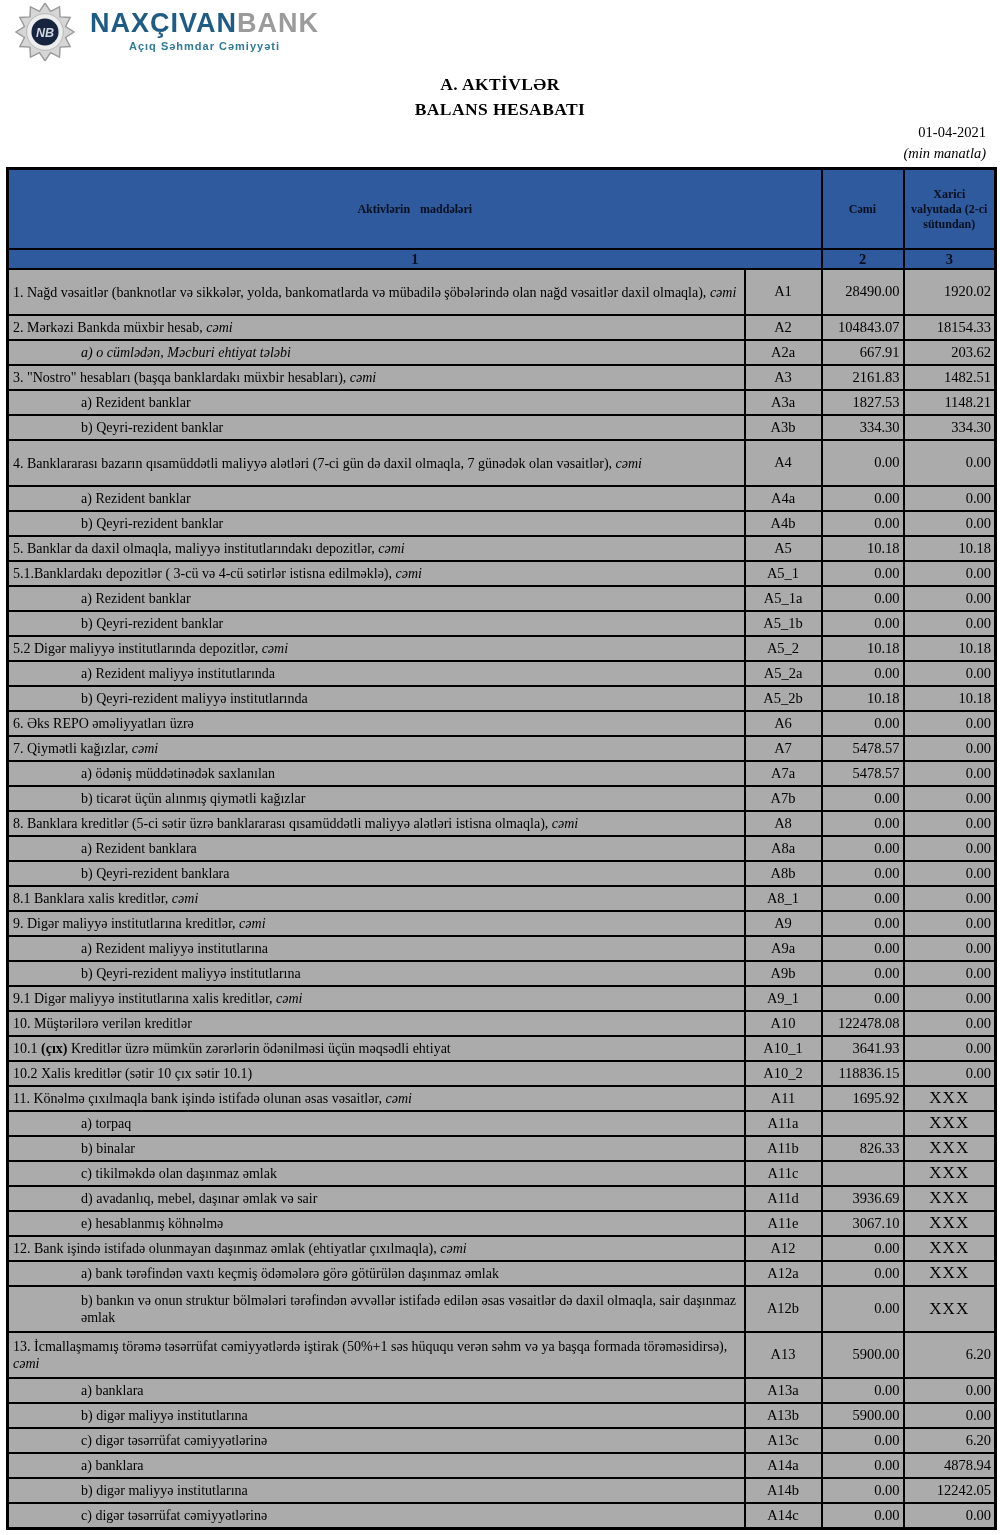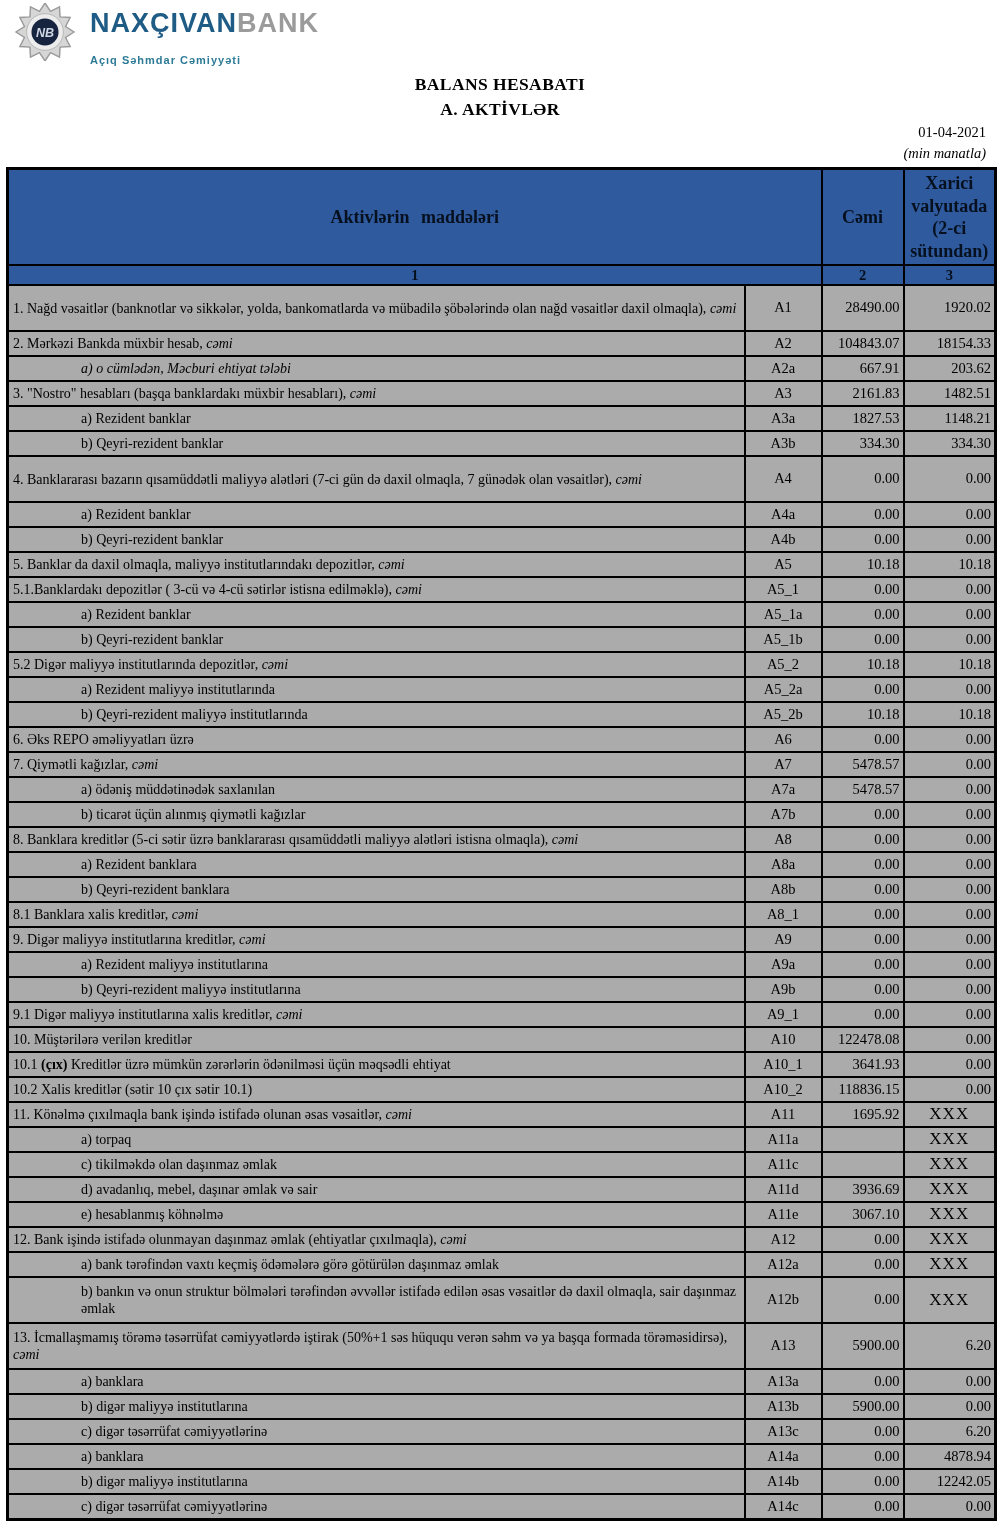--- a/index.html
+++ b/index.html
@@ -11,37 +11,37 @@
     position:relative;
     overflow:hidden;
   }
   
   .logo{position:absolute;top:3px;left:14px;display:flex;align-items:flex-start;}
   .badge{width:62px;height:58px;position:relative;flex:0 0 auto;}
   .wordmark{margin-left:14px;padding-top:7px;}
   .wordline{font-family:"Liberation Sans", sans-serif;font-weight:bold;font-size:27px;letter-spacing:1px;line-height:1;}
   .word-primary{color:#1f5c85;}
   .word-secondary{color:#9b9b9b;}
-  .wordsub{font-family:"Liberation Sans", sans-serif;font-weight:bold;color:#2d7a96;font-size:11px;letter-spacing:1px;margin-top:17px;}
+  .wordsub{font-family:"Liberation Sans", sans-serif;font-weight:bold;color:#2d7a96;font-size:11px;letter-spacing:1px;margin-top:3px;text-align:center;}
   
   .titleblock{position:absolute;top:72px;left:0;right:0;text-align:center;}
   .titleblock div{font-weight:bold;font-size:17.5px;line-height:1.45;letter-spacing:.4px;}
   .meta{position:absolute;top:124px;right:14px;text-align:right;}
   .meta-date{font-size:14.5px;}
   .meta-unit{font-size:14.5px;font-style:italic;margin-top:4px;text-align:right;}
   
   table.sheet{
     position:absolute;top:167px;left:6px;
     width:988px;border-collapse:collapse;table-layout:fixed;
     border:3px solid #000;
   }
   table.sheet td,table.sheet th{border:2px solid #000;overflow:hidden;}
   thead th{
     background:#2F5A9D;color:#06101f;
-    font-weight:bold;font-size:18px;line-height:1.25;
+    font-weight:bold;font-size:12px;line-height:1.25;
     text-align:center;vertical-align:middle;padding:2px 3px;
   }
   tr.hrow1 th{height:74px;}
   tr.hrow2 th{height:16px;font-size:14.5px;padding:0 3px;}
   th.items-head{word-spacing:7px;}
   tbody td{
     background:#ABABAB;
     font-size:14px;line-height:1.22;
     padding:1px 4px;vertical-align:middle;
     height:21px;
@@ -67,22 +67,22 @@
   </div>
   <div class="wordmark">
     <div class="wordline">
       <span class="word-primary">NAXÇIVAN</span><span class="word-secondary">BANK</span>
     </div>
     <div class="wordsub">Açıq Səhmdar Cəmiyyəti</div>
   </div>
 </div>
 
 <div class="titleblock">
+  <div>A. AKTİVLƏR</div>
   <div>BALANS HESABATI</div>
-  <div>A. AKTİVLƏR</div>
 </div>
 
 <div class="meta">
   <div class="meta-date">01-04-2021</div>
   <div class="meta-unit">(min manatla)</div>
 </div>
 
 <table class="sheet">
   <colgroup>
     <col style="width:737px">
@@ -295,20 +295,26 @@
         <td class="num">1695.92</td>
         <td class="xxx">XXX</td>
       </tr>
       <tr>
         <td class="lbl ind">a) torpaq</td>
         <td class="code">A11a</td>
         <td class="num"></td>
         <td class="xxx">XXX</td>
       </tr>
       <tr>
+        <td class="lbl ind">b) binalar</td>
+        <td class="code">A11b</td>
+        <td class="num">826.33</td>
+        <td class="xxx">XXX</td>
+      </tr>
+      <tr>
         <td class="lbl ind">c) tikilməkdə olan daşınmaz əmlak</td>
         <td class="code">A11c</td>
         <td class="num"></td>
         <td class="xxx">XXX</td>
       </tr>
       <tr>
         <td class="lbl ind">d) avadanlıq, mebel, daşınar əmlak və sair</td>
         <td class="code">A11d</td>
         <td class="num">3936.69</td>
         <td class="xxx">XXX</td>

